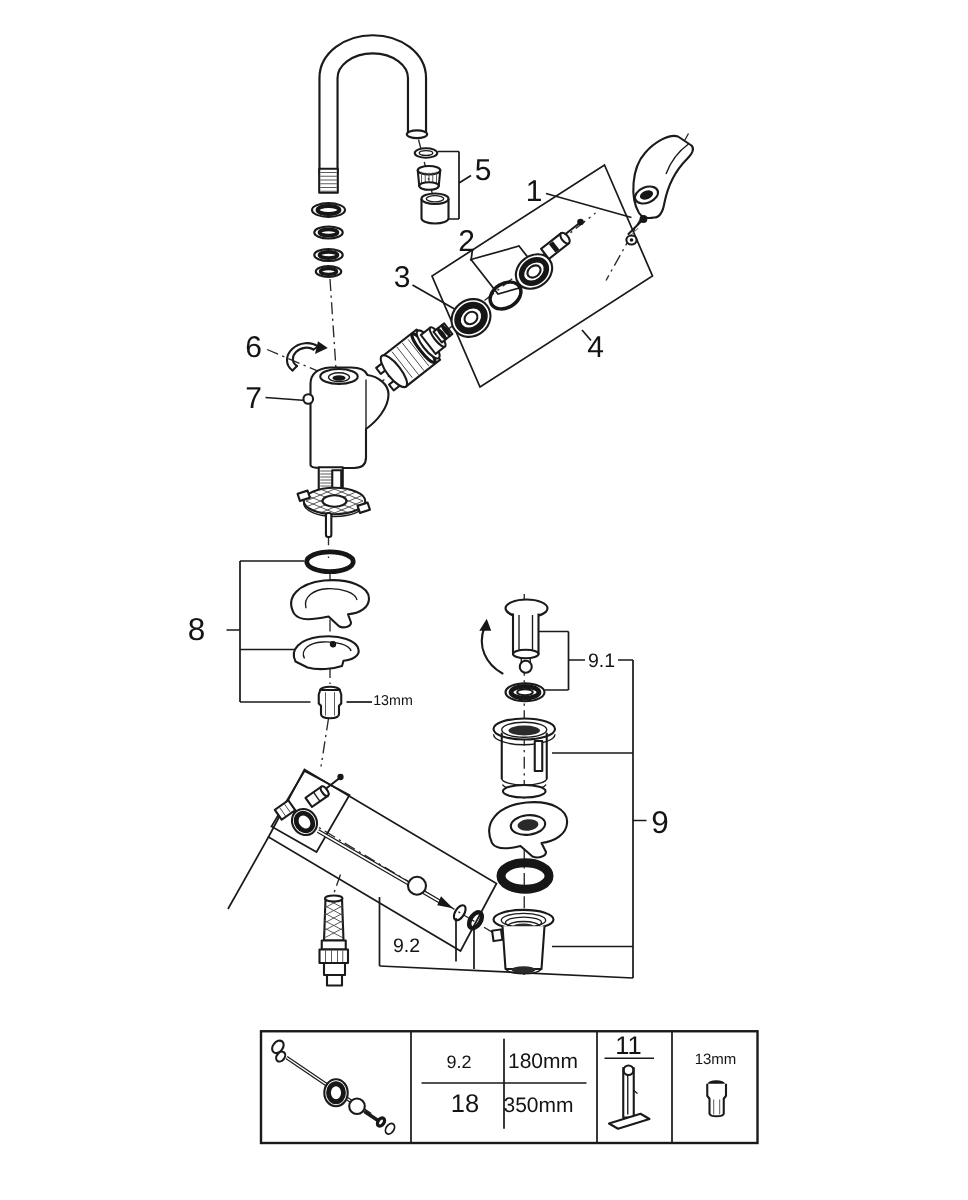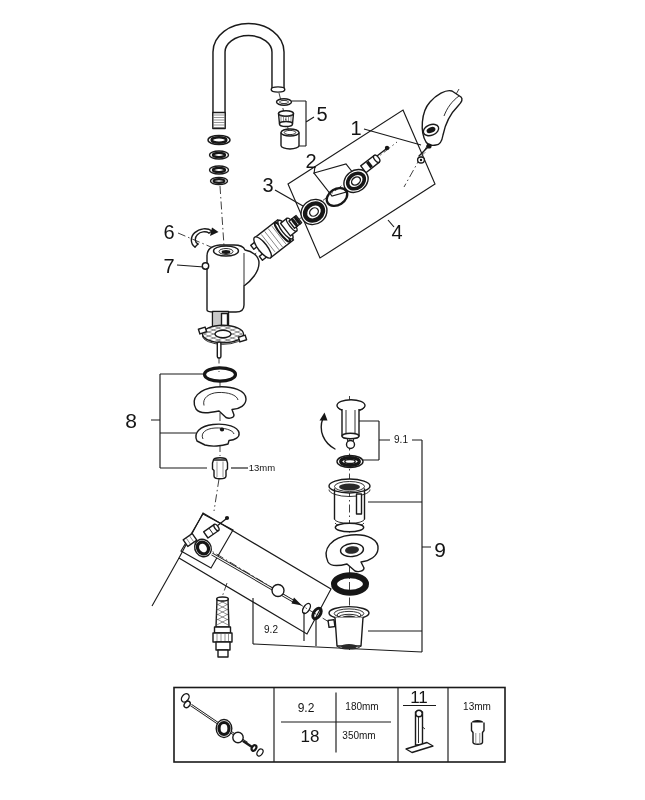--- a/index.html
+++ b/index.html
@@ -8,22 +8,22 @@
   svg{position:absolute;left:0;top:0;}
   .ln{stroke:#1a1a1a;stroke-width:1.4;fill:none;stroke-linecap:round;stroke-linejoin:round;}
   .thin{stroke:#1a1a1a;stroke-width:0.9;fill:none;}
   .fw{fill:#ffffff;stroke:#1a1a1a;stroke-width:1.4;stroke-linejoin:round;}
   .dk{fill:#161616;stroke:none;}
   .band{fill:none;stroke:#161616;}
   .axis{stroke:#2a2a2a;stroke-width:0.9;fill:none;stroke-dasharray:8 3 1.5 3;}
   .bracket{stroke:#1a1a1a;stroke-width:1.15;fill:none;stroke-linejoin:miter;}
   .hatch{stroke:#4a4a4a;stroke-width:0.6;fill:none;}
   .lbl{position:absolute;transform:translate(-50%,-50%);color:#141414;white-space:nowrap;line-height:1;}
-  .f20{font-size:20px;} .f22{font-size:21px;} .f14{font-size:10px;}
-  .f9{font-size:9.5px;} .f12{font-size:12px;} .f12b{font-size:10px;}
+  .f20{font-size:20px;} .f22{font-size:21px;} .f14{font-size:13px;}
+  .f9{font-size:9.5px;} .f12{font-size:12px;} .f12b{font-size:14px;}
   .f17{font-size:17px;} .f10{font-size:10px;}
 </style>
 </head>
 <body>
 
 <div id="page">
 
 <svg width="645" height="800" viewBox="0 0 645 800">
 
   <g>

